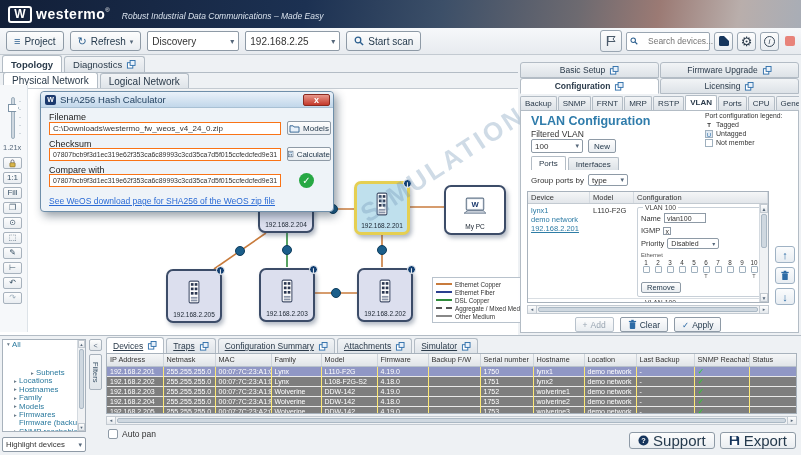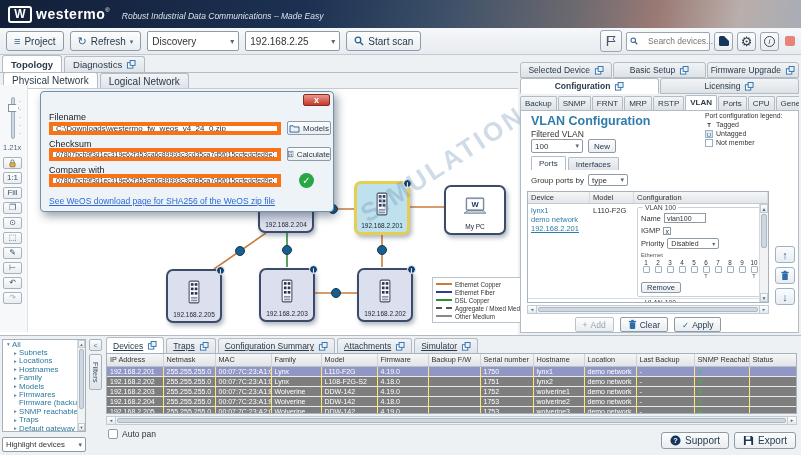--- a/index.html
+++ b/index.html
@@ -75,21 +75,21 @@
   
   .dlg{position:absolute;left:12px;top:2px;width:294px;height:121px;background:#eef3f8;border:1px solid #6f8faa;
     border-radius:4px;box-shadow:3px 4px 10px rgba(20,40,60,.45);z-index:30;}
   .dlg-title{height:16px;background:linear-gradient(#eaf2fa,#c2d7ea);border-bottom:1px solid #a8c0d4;border-radius:4px 4px 0 0;
     display:flex;align-items:center;padding:0 4px;gap:4px;}
   .dlg-wicon{width:11px;height:10px;background:#1c3a6e;border-radius:2px;color:#fff;font-size:7px;font-weight:bold;line-height:10px;text-align:center;}
   .dlg-title-text{font-size:9.5px;color:#1c3c5c;}
   .dlg-close{position:absolute;right:3px;top:2px;width:27px;height:12px;background:linear-gradient(#e8988c,#c4392b);
     border:1px solid #8a2a20;border-radius:2px;color:#fff;font-size:9px;line-height:11px;text-align:center;font-weight:bold;}
   .dlg-lbl{position:absolute;left:8px;font-size:9px;color:#222;}
-  .dlg-input{position:absolute;left:8px;width:232px;height:13px;border:4px solid #f97316;background:#fff;
+  .dlg-input{position:absolute;left:8px;width:232px;height:13px;border:1px solid #f97316;background:#fff;
     font-size:8px;color:#333;padding:0 3px;font-family:inherit;}
   .dlg-btn{position:absolute;left:246px;width:44px;height:14px;display:inline-flex;align-items:center;justify-content:center;gap:3px;
     background:linear-gradient(#fdfdfd,#e9edf1);border:1px solid #8e9aa6;border-radius:2px;font-size:8px;color:#253a4d;}
   .ok-circle{position:absolute;left:258px;top:81px;width:15px;height:15px;border-radius:50%;background:#27a844;color:#fff;
     font-size:10px;font-weight:bold;line-height:15px;text-align:center;}
   .dlg-link{position:absolute;left:8px;top:104px;font-size:8.5px;color:#2a6ad4;text-decoration:underline;}
 
   
   .right-pane{position:absolute;left:518px;top:59px;width:283px;height:276px;background:#eef1f4;}
   .rp-tabrow{position:absolute;left:2px;width:279px;height:16px;display:flex;gap:1px;}
@@ -179,21 +179,21 @@
     font-size:7.3px;font-weight:normal;color:#333;text-align:left;padding:0 3px;white-space:nowrap;overflow:hidden;}
   .dtable td{height:9px;font-size:7px;color:#fff;padding:0 3px;white-space:nowrap;overflow:hidden;border-right:1px solid rgba(255,255,255,.25);}
   .dtable tr.drow{background:#7e7e7e;border-bottom:1px solid #e8e8e8;}
   .dtable tr.drow.sel{background:#9097c5;}
   .snmp-check{color:#28d428;font-weight:bold;font-size:8px;}
   .dhscroll{position:absolute;left:106px;top:80px;width:691px;height:9px;background:#f0f2f4;border:1px solid #c3cad1;display:flex;}
   .autopan{position:absolute;left:108px;top:93px;display:flex;align-items:center;gap:4px;font-size:8.5px;color:#333;}
   .apbox{width:10px;height:10px;border:1px solid #8e9aa6;background:#fff;border-radius:2px;}
   .foot-btns{position:absolute;right:5px;top:96px;display:flex;gap:5px;}
   .foot-btn{display:inline-flex;align-items:center;gap:4px;height:17px;padding:0 8px;background:linear-gradient(#fdfdfd,#e9edf1);
-    border:1px solid #8e9aa6;border-radius:3px;font-size:10px;color:#253a4d;}
+    border:1px solid #8e9aa6;border-radius:3px;font-size:15px;color:#253a4d;}
 </style>
 </head>
 <body>
 
 <svg width="0" height="0" style="position:absolute">
   <defs>
     <symbol id="sym-popout" viewBox="0 0 10 10">
       <rect x="1" y="3" width="6" height="6" fill="#fff" stroke="#2b6ca8" stroke-width="1"></rect>
       <rect x="4" y="0.5" width="5.5" height="5.5" fill="#e8f1fa" stroke="#2b6ca8" stroke-width="1"></rect>
     </symbol>
@@ -470,20 +470,24 @@
             <span class="leg-line" style="border-top-color: rgb(85, 85, 85); border-top-style: dashed;"></span>
             <span class="leg-lbl">Aggregate / Mixed Media</span>
           </div>
           <div class="leg-row">
             <span class="leg-line" style="border-top-color: rgb(136, 136, 136);"></span>
             <span class="leg-lbl">Other Medium</span>
           </div>
         </div>
 
       <div class="dlg">
+        <div class="dlg-title">
+          <span class="dlg-wicon">W</span>
+          <span class="dlg-title-text">SHA256 Hash Calculator</span>
+        </div>
         <button class="dlg-close"><span>x</span></button>
         <div class="dlg-lbl" style="top:20px">Filename</div>
         <input class="dlg-input" style="top: 30px;" value="C:\Downloads\westermo_fw_weos_v4_24_0.zip">
         <button class="dlg-btn" style="top:29px">
           <svg width="11" height="9">
               <use href="#sym-folder"></use>
             </svg>
           <span>Models</span>
         </button>
         <div class="dlg-lbl" style="top:47px">Checksum</div>
@@ -497,26 +501,20 @@
         <div class="dlg-lbl" style="top:73px">Compare with</div>
         <input class="dlg-input" style="top: 82px; font-size: 6.9px;" value="07807bcb9f3d1ec319e62f353ca6c89993c3cd35ca7d5f015ccfedcfed9e31bc">
         <div class="ok-circle">✓</div>
         <a class="dlg-link">See WeOS download page for SHA256 of the WeOS zip file</a>
       </div>
     </div>
   </div>
 
   <aside class="right-pane">
     <div class="rp-tabrow" style="top:3px">
-      <div class="rp-tab">
-        <span>Selected Device</span>
-        <svg class="popout">
-            <use href="#sym-popout"></use>
-          </svg>
-      </div>
       <div class="rp-tab">
         <span>Basic Setup</span>
         <svg class="popout">
             <use href="#sym-popout"></use>
           </svg>
       </div>
       <div class="rp-tab">
         <span>Firmware Upgrade</span>
         <svg class="popout">
             <use href="#sym-popout"></use>
@@ -734,21 +732,21 @@
     </div>
   </aside>
 
   <div class="bottom-pane">
     <div class="tree">
       <div id="tree-items">
           <div class="titem" style="padding-left: 2px;">
             <span class="tarrow">▾</span>
             <span class="tlabel">All</span>
           </div>
-          <div class="titem" style="padding-left: 9px;">
+          <div class="titem" style="padding-left: 26px; margin-top: 20px;">
             <span class="tarrow">▸</span>
             <span class="tlabel">Subnets</span>
           </div>
           <div class="titem" style="padding-left: 9px;">
             <span class="tarrow">▸</span>
             <span class="tlabel">Locations</span>
           </div>
           <div class="titem" style="padding-left: 9px;">
             <span class="tarrow">▸</span>
             <span class="tlabel">Hostnames</span>

